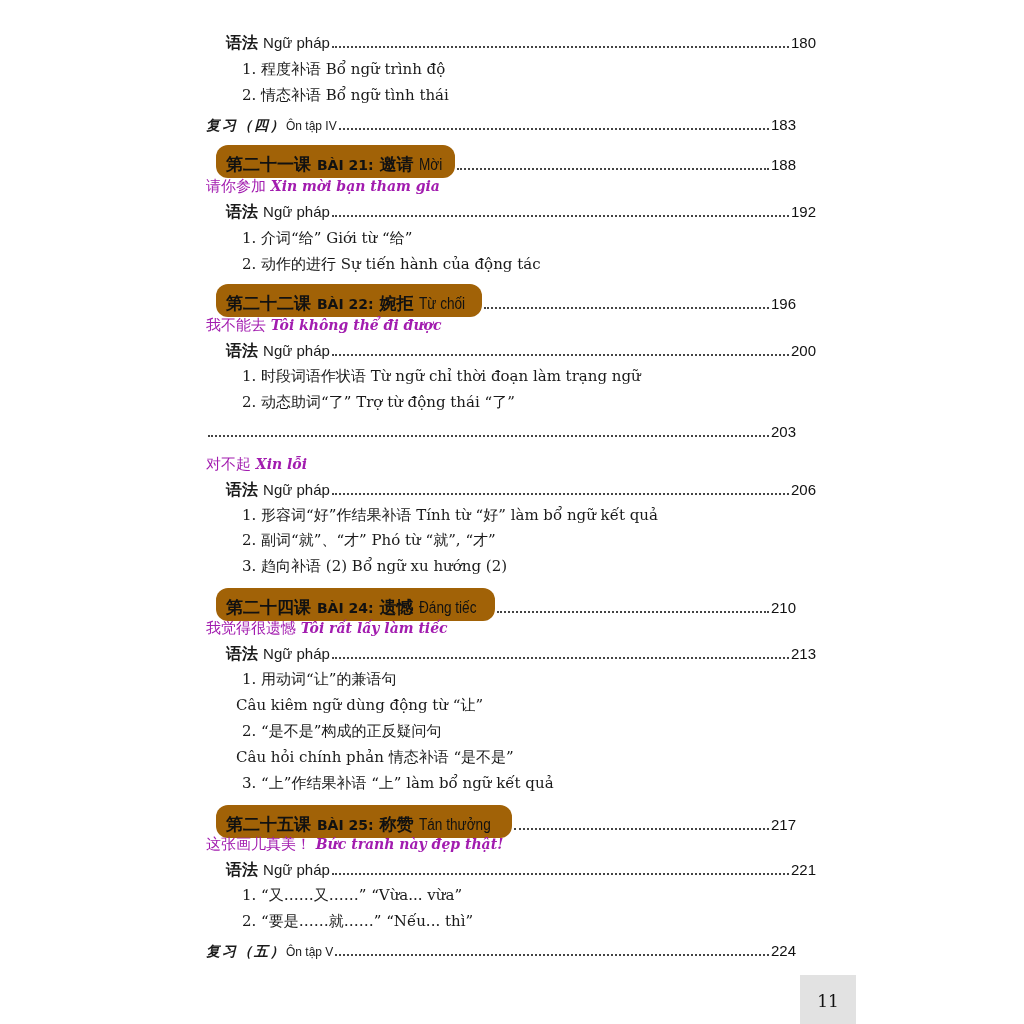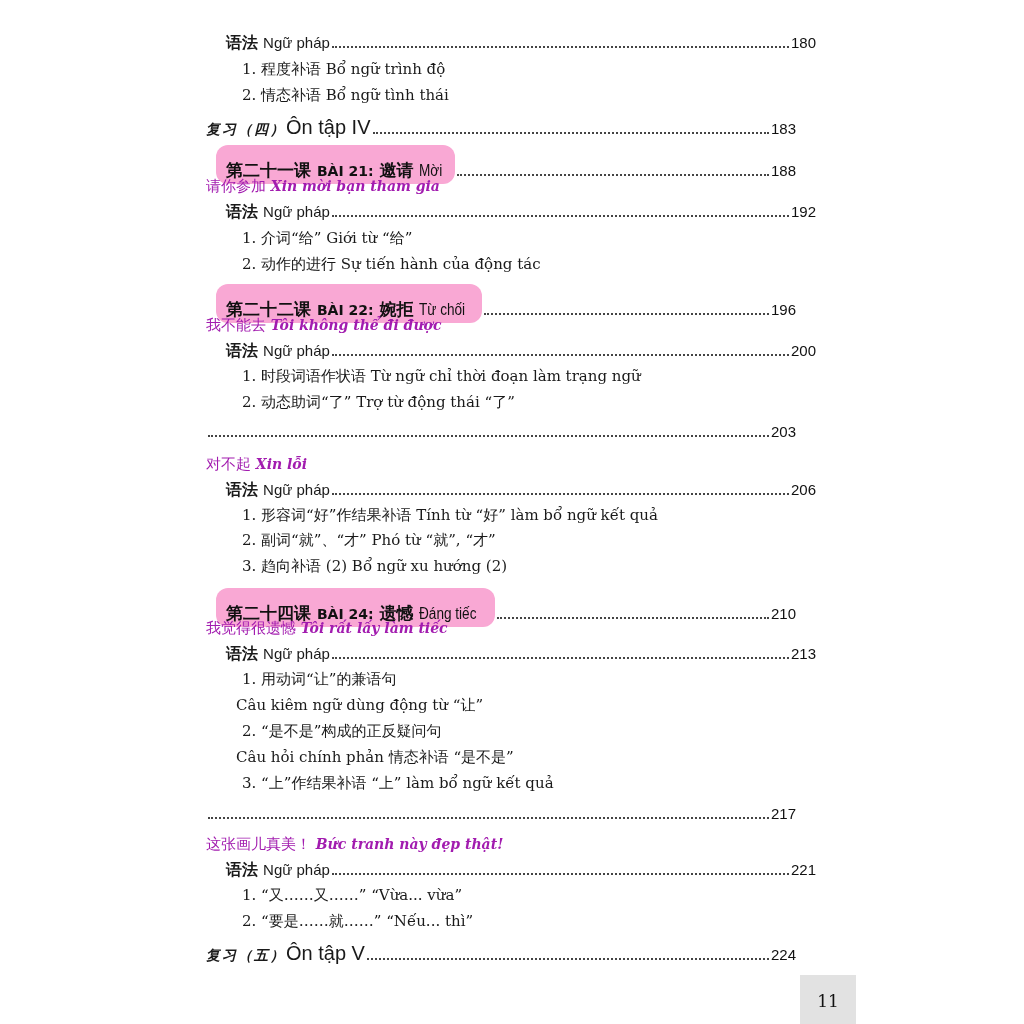--- a/index.html
+++ b/index.html
@@ -5,35 +5,35 @@
     html, body { margin: 0; padding: 0; }
     body {
       width: 1024px; height: 1024px; background: #ffffff; position: relative; overflow: hidden;
       font-family: "DejaVu Serif", serif; color: #1a1a1a;
     }
     .page { position: absolute; left: 206px; top: 0; width: 590px; }
     .row { position: absolute; left: 0; width: 590px; display: flex; align-items: baseline; white-space: nowrap; }
     .leader { flex: 1; border-bottom: 2px dotted #444; margin: 0 2px 5px 2px; height: 1px; }
     .pg { font-family: "Liberation Sans", sans-serif; font-size: 15px; color: #111; }
     .lesson-pill {
-      background: #f9a8d4; border-radius: 12px; padding: 14px 8px 2px 10px; margin-left: 10px;
+      background: #a16207; border-radius: 12px; padding: 8px 8px 2px 10px; margin-left: 10px;
       font-family: "DejaVu Sans", sans-serif; font-size: 17px; font-weight: bold; color: #111;
     }
     .lesson-pill .en { font-family: "Liberation Sans", sans-serif; font-weight: normal; font-size: 16px; transform: scaleX(0.85); display: inline-block; transform-origin: left; }
     .lesson-pill .code { font-family: "DejaVu Sans", sans-serif; font-size: 14px; font-weight: bold; }
     .sub { font-size: 15px; color: #a21caf; }
     .sub .vi { font-style: italic; font-weight: bold; font-family: "DejaVu Serif", serif; font-size: 14px; }
     .gram { padding-left: 20px; }
     .gram .zh { font-family: "DejaVu Serif", serif; font-weight: bold; font-size: 16px; }
     .gram .vi { font-family: "Liberation Sans", sans-serif; font-size: 15px; }
     .item { padding-left: 36px; font-size: 15px; font-family: "DejaVu Serif", serif; }
     .item.plain { padding-left: 30px; }
     .review { font-size: 15px; }
     .review .zh { font-style: italic; font-weight: bold; font-family: "DejaVu Sans", sans-serif; font-size: 14px; letter-spacing: 2px; }
-    .review .vi { font-family: "Liberation Sans", sans-serif; font-size: 20px; }
+    .review .vi { font-family: "Liberation Sans", sans-serif; font-size: 12px; }
     .page-num {
       position: absolute; left: 800px; top: 975px; width: 56px; height: 52px; background: #e2e2e2;
       display: flex; align-items: center; justify-content: center;
       font-family: "DejaVu Serif", serif; font-size: 17px; color: #111;
     }
   </style>
 </head>
 <body>
 
 <div class="page">
@@ -134,20 +134,21 @@
       <span>2. “是不是”构成的正反疑问句</span>
     </div>
   <div class="row item plain" style="top:748px">
       <span>Câu hỏi chính phản 情态补语 “是不是”</span>
     </div>
   <div class="row item" style="top:774px">
       <span>3. “上”作结果补语 “上” làm bổ ngữ kết quả</span>
     </div>
 
   <div class="row" style="top:805px">
+    <span class="lesson-pill"><span>第二十五课</span> <span class="code">BÀI 25:</span> <span>称赞</span> <span class="en">Tán thưởng</span></span>
     <span class="leader"></span>
     <span class="pg">217</span>
   </div>
   <div class="row sub" style="top:835px"><span>这张画儿真美！</span>&nbsp;<span class="vi">Bức tranh này đẹp thật!</span></div>
   <div class="row gram" style="top:860px">
     <span class="zh">语法</span>&nbsp;<span class="vi">Ngữ pháp</span>
     <span class="leader"></span>
     <span class="pg">221</span>
   </div>
   <div class="row item" style="top:886px">

